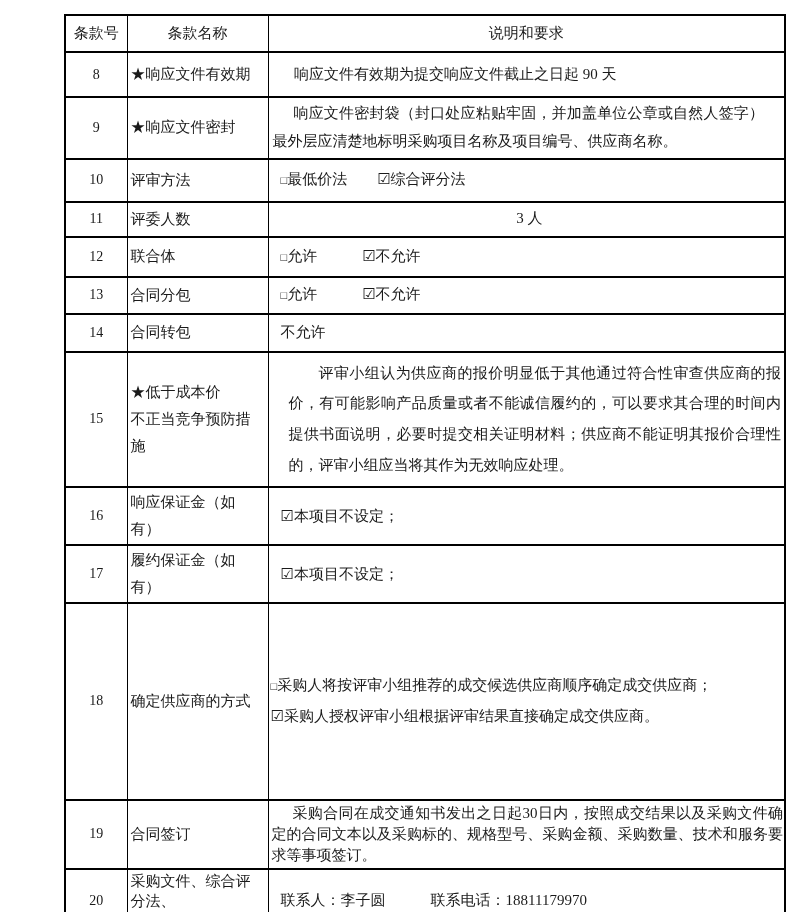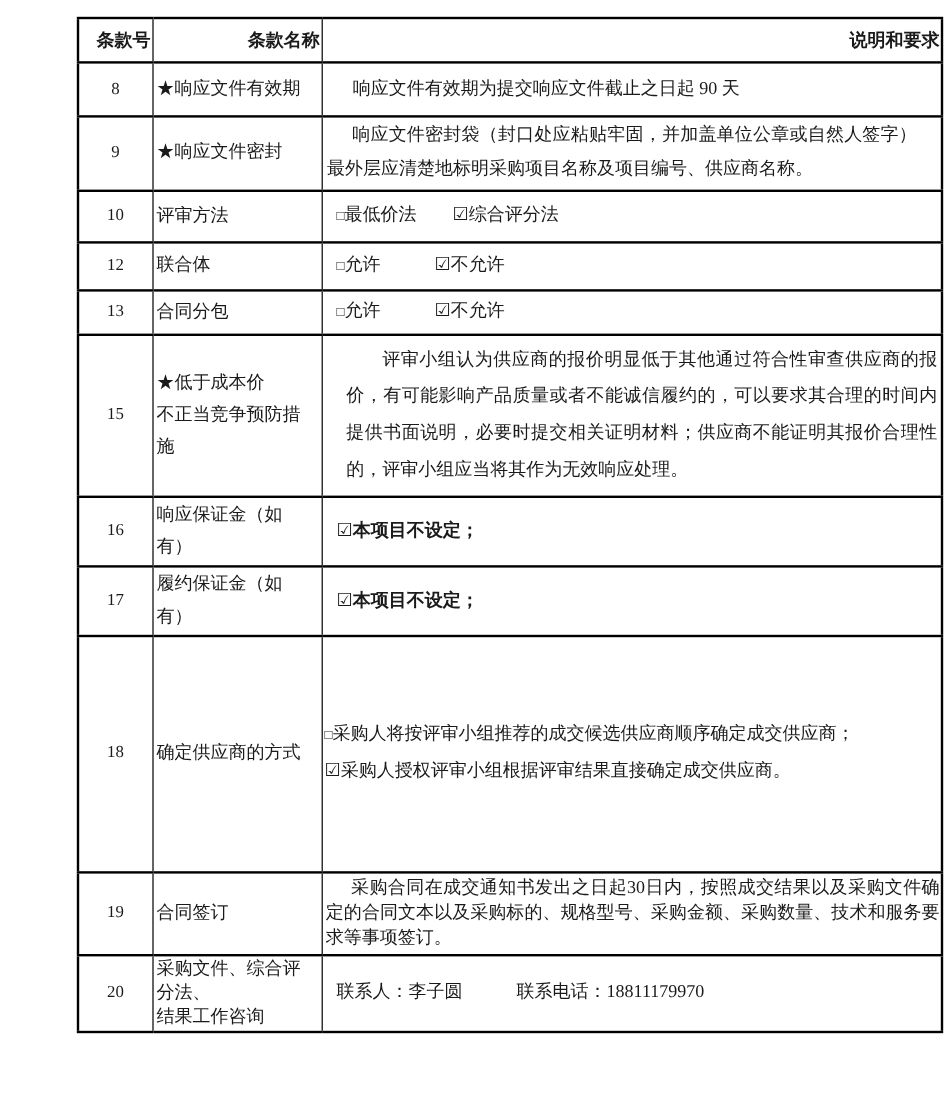--- a/index.html
+++ b/index.html
@@ -11,28 +11,28 @@
   .page{padding:14px 0 0 64px;}
   table{
     border-collapse:collapse;table-layout:fixed;width:720px;
     border:2px solid #000;
   }
   th,td{
     border-top:2px solid #000;border-bottom:2px solid #000;
     border-left:1px solid #000;border-right:1px solid #000;
     font-weight:normal;font-size:15px;overflow:hidden;
   }
-  thead th{height:33px;text-align:right;vertical-align:middle;font-weight:bold;}
+  thead th{height:33px;text-align:center;vertical-align:middle;}
   td{vertical-align:middle;}
   .c-no{text-align:center;font-size:14px;}
   .c-name{text-align:left;line-height:1.8;padding:1px 3px;}
   .c-content{padding:2px 6px 2px 12px;}
   .line{line-height:1.55;}
   .para{text-indent:1.45em;text-align:justify;line-height:1.8;}
-  .bold{font-weight:bold;font-family:"Liberation Sans","DejaVu Sans",sans-serif;}
+  .bold{font-weight:normal;font-family:"Liberation Sans","DejaVu Sans",sans-serif;}
   .center{text-align:center;}
   .indent{text-indent:0.9em;}
   .cb{display:inline;}
   .cb.empty{font-size:11px;}
   .cb.checked{font-size:15px;}
   
   .row-8  td{height:39px}
   .row-9  td{height:54px}
   .row-10 td{height:37px}
   .row-11 td{height:29px}
@@ -94,36 +94,54 @@
         </tr>
         <tr class="row-10">
           <td class="c-no">10</td>
           <td class="c-name">
             <div>评审方法</div>
           </td>
           <td class="c-content">
             <div class="line"><span class="cb empty">□</span>最低价法　　<span class="cb checked">☑</span>综合评分法</div>
           </td>
         </tr>
+        <tr class="row-11">
+          <td class="c-no">11</td>
+          <td class="c-name">
+            <div>评委人数</div>
+          </td>
+          <td class="c-content">
+            <div class="line center">3 人</div>
+          </td>
+        </tr>
         <tr class="row-12">
           <td class="c-no">12</td>
           <td class="c-name">
             <div>联合体</div>
           </td>
           <td class="c-content">
             <div class="line"><span class="cb empty">□</span>允许　　　<span class="cb checked">☑</span>不允许</div>
           </td>
         </tr>
         <tr class="row-13">
           <td class="c-no">13</td>
           <td class="c-name">
             <div>合同分包</div>
           </td>
           <td class="c-content">
             <div class="line"><span class="cb empty">□</span>允许　　　<span class="cb checked">☑</span>不允许</div>
+          </td>
+        </tr>
+        <tr class="row-14">
+          <td class="c-no">14</td>
+          <td class="c-name">
+            <div>合同转包</div>
+          </td>
+          <td class="c-content">
+            <div class="line">不允许</div>
           </td>
         </tr>
         <tr class="row-15">
           <td class="c-no">15</td>
           <td class="c-name">
             <div><span class="star">★</span>低于成本价</div>
             <div>不正当竞争预防措施</div>
           </td>
           <td class="c-content">
             <div class="line para">评审小组认为供应商的报价明显低于其他通过符合性审查供应商的报价，有可能影响产品质量或者不能诚信履约的，可以要求其合理的时间内提供书面说明，必要时提交相关证明材料；供应商不能证明其报价合理性的，评审小组应当将其作为无效响应处理。</div>

